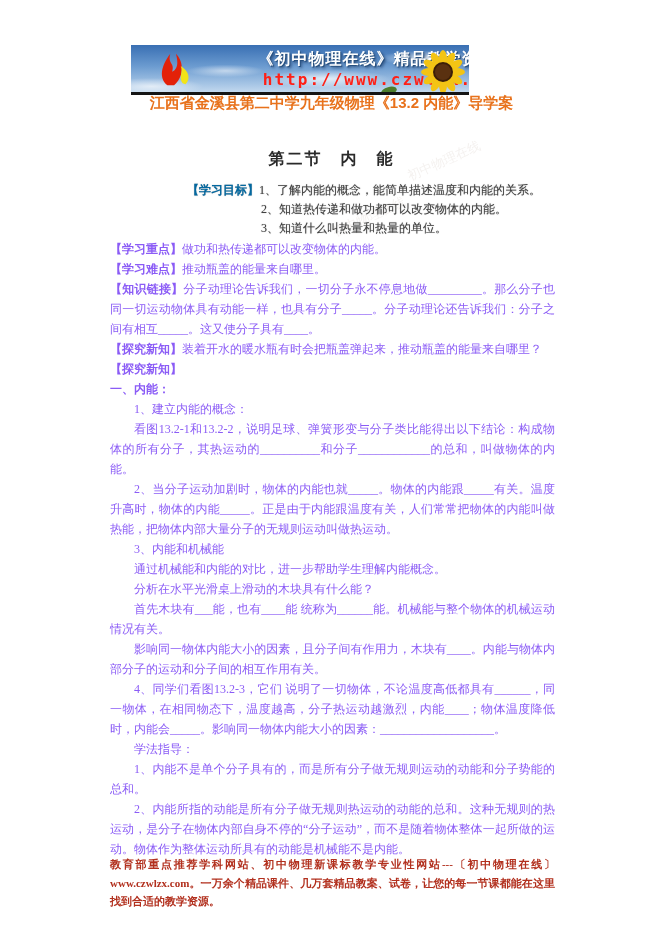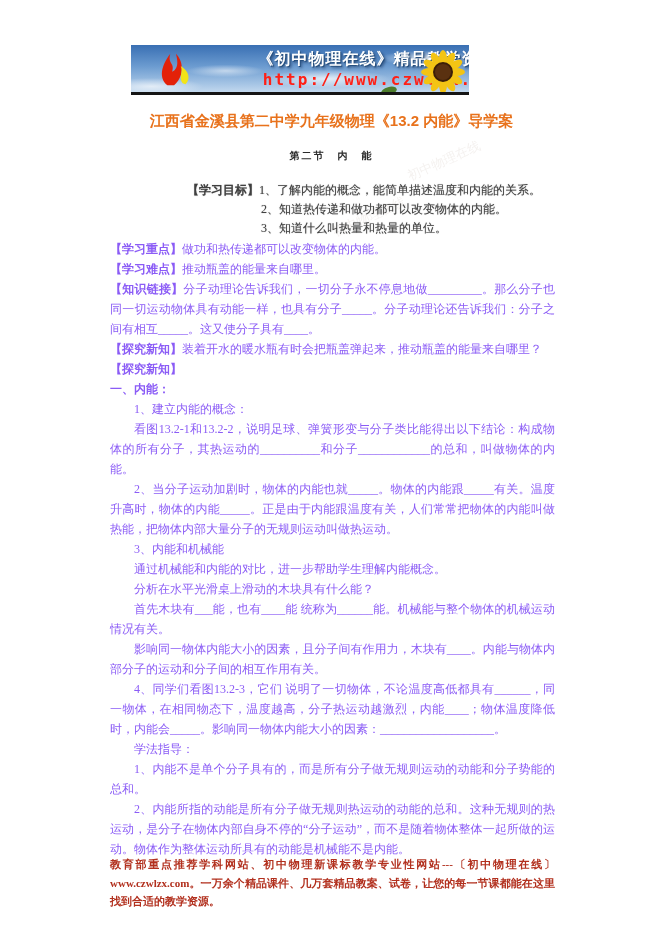--- a/index.html
+++ b/index.html
@@ -21,31 +21,31 @@
     color:#ffffff; font-weight:bold; font-size:16px; letter-spacing:1px;
     text-shadow:1px 1px 0 #27507f, 2px 2px 3px rgba(8,30,70,.65); white-space:nowrap; }
   .banner-url { position:absolute; left:96px; top:25px; width:316px; text-align:center;
     color:#ff2016; font-weight:bold; font-size:16px; letter-spacing:2px;
     font-family:"DejaVu Sans Mono",monospace; white-space:nowrap; }
   .sunflower { position:absolute; right:0px; bottom:-8px; }
   .leaf { position:absolute; right:72px; bottom:-3px; width:16px; height:8px;
     background:#4d7d2c; border-radius:50%; transform:rotate(-15deg); }
 
   
-  .page-heading { position:absolute; left:110px; top:112px; width:443px; text-align:center;
+  .page-heading { position:absolute; left:110px; top:94px; width:443px; text-align:center;
     font-size:15px; font-weight:bold; color:#e8721c; font-family:"Liberation Sans","DejaVu Sans",sans-serif;
     white-space:nowrap; }
   .doc-title { position:absolute; left:110px; top:149px; width:443px; text-align:center;
-    font-size:10px; font-weight:bold; color:#2a2a2a; letter-spacing:2px; }
+    font-size:16px; font-weight:bold; color:#2a2a2a; letter-spacing:2px; }
 
   
   .objectives { position:absolute; left:187px; top:181px; width:370px;
     font-size:12px; line-height:19px; color:#404040;
     text-shadow:0 0 1px rgba(90,90,90,.55); }
-  .obj-line1 .obj-label { font-weight:bold; color:#404040; }
+  .obj-line1 .obj-label { font-weight:bold; color:#0369a1; }
   .obj-cont { padding-left:74px; }
 
   
   .doc-body { position:absolute; left:110px; top:239px; width:445px;
     font-size:12px; line-height:20px; color:#8b5cf6; text-align:justify; }
   .doc-body p { margin:0; }
   .plabel { font-weight:bold; }
   .indent { text-indent:2em; }
 
   

